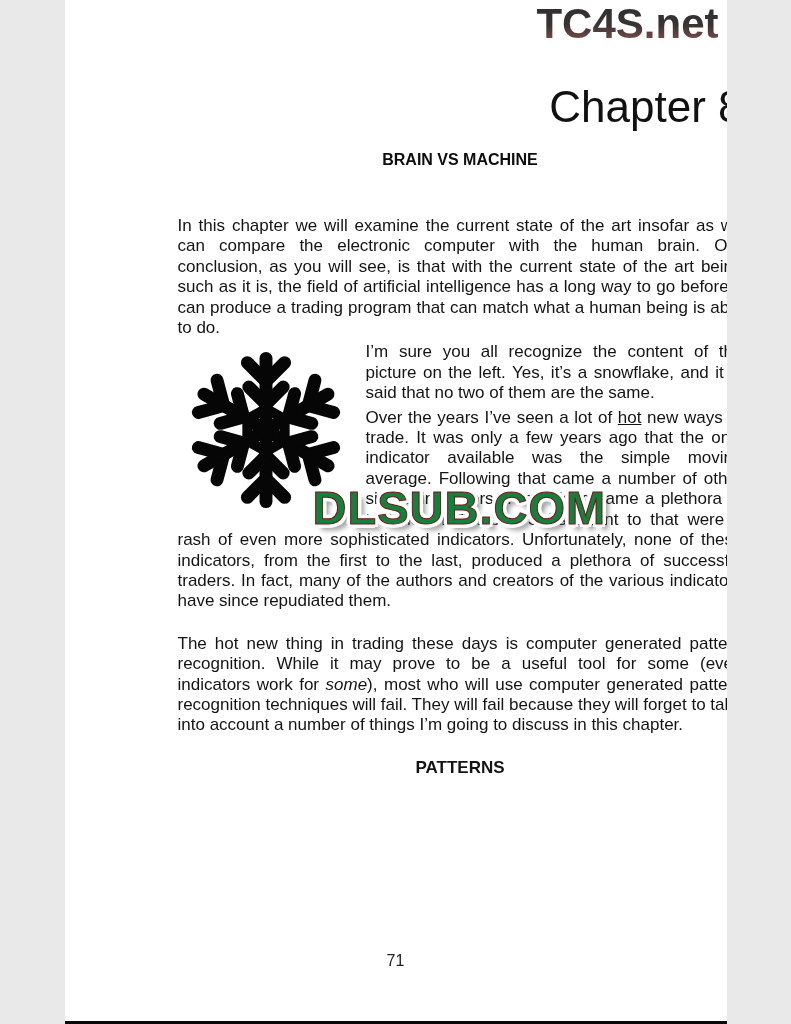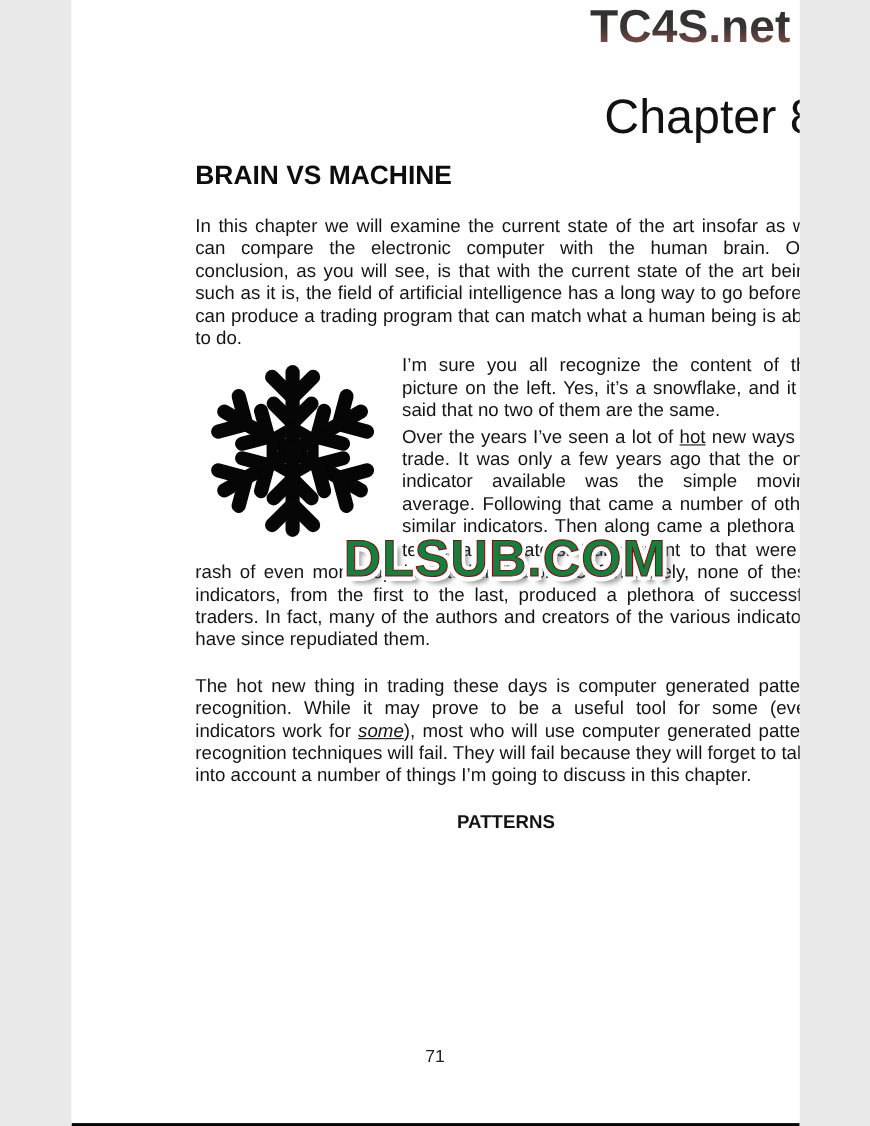--- a/index.html
+++ b/index.html
@@ -8,34 +8,34 @@
     background:#ffffff; overflow:hidden;
     font-family:"Liberation Sans", sans-serif; color:#141414;
   }
   .content { position:absolute; left:113px; top:88px; width:565px; }
 
   .chapter {
     font-size:44px; font-weight:400; line-height:38px;
     text-align:right; margin:0 0 22px 0; color:#111;
   }
   .section {
-    font-size:24px; font-weight:700; line-height:24px;
-    margin:0 0 24px 0; color:#0d0d0d;
+    font-size:16px; font-weight:700; line-height:24px;
+    text-align:center; margin:0 0 44px 0; color:#0d0d0d;
   }
   .body {
     font-size:17px; line-height:20.4px; text-align:justify;
     margin:0 0 22px 0;
   }
   .body.tight { margin-bottom:4px; }
   .subhead {
     font-size:17px; font-weight:700; line-height:20px;
     text-align:center; margin:22px 0 22px 0;
   }
   .u { text-decoration:underline; }
-  .it { font-style:italic;text-decoration:underline; }
+  .it { font-style:italic; }
 
   .snowflake {
     float:left; width:176px; height:172px; margin:2px 12px 4px 0;
   }
 
   .top-logo {
     position:absolute; top:0px; right:8px;
     font-size:42px; font-weight:700; letter-spacing:0px; white-space:nowrap;
     background:linear-gradient(180deg, #2d2d2d 0%, #383434 52%, #6e4743 78%, #9a554d 100%);
     -webkit-background-clip:text; background-clip:text; color:transparent;

